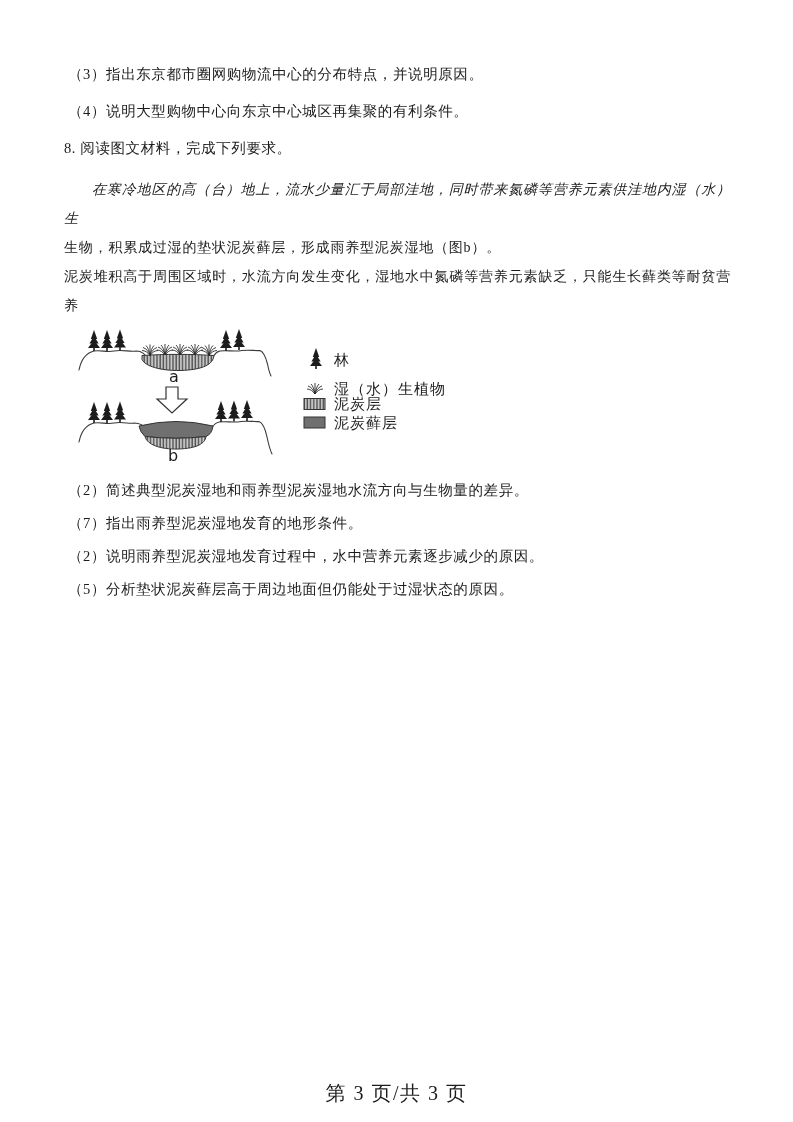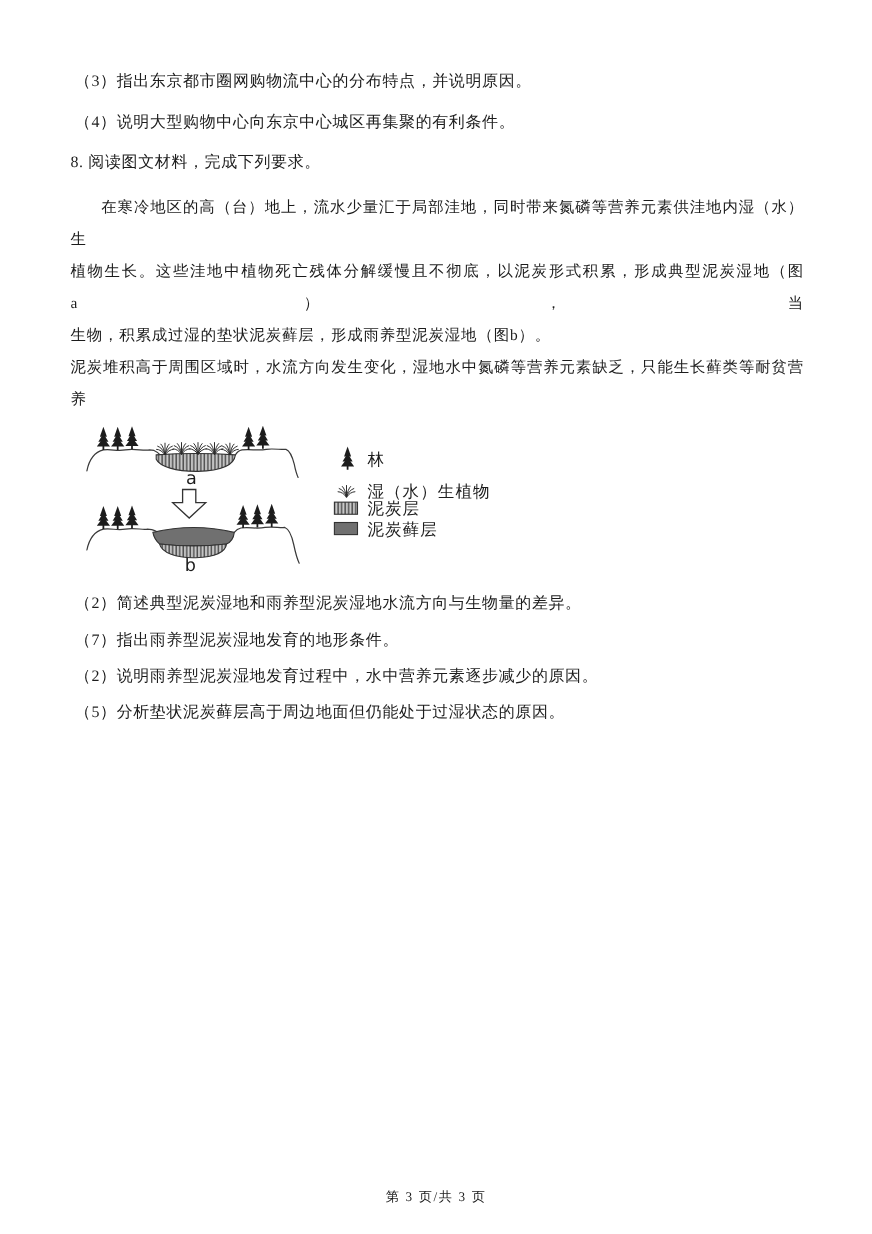--- a/index.html
+++ b/index.html
@@ -27,27 +27,27 @@
     white-space:nowrap;
   }
   .material{margin-top:8px;}
   .pline{
     font-size:14px;
     line-height:29px;
     letter-spacing:0.8px;
     text-align:justify;
   }
   .pline.j{text-align-last:justify;}
-  .pline.indent{text-indent:2em;}
+  .pline.indent{text-indent:2em;font-style:italic;}
   .figure-wrap{margin:4px 0 10px 12px;}
   .subq .qline{margin-bottom:13px;}
   .footer{
     position:absolute;left:0;right:0;top:1080px;
     text-align:center;
-    font-size:12px;
+    font-size:20px;
     letter-spacing:1.5px;
   }
   
   .terrain{fill:none;stroke:var(--terrain);stroke-width:1.1;stroke-linecap:round;}
   .peat{fill:url(#hatchPattern);stroke:#333;stroke-width:1;}
   .moss{fill:var(--moss);stroke:#333;stroke-width:1;}
   .treefill{fill:var(--ink);}
   .treeline{stroke:var(--ink);stroke-width:1.6;}
   .tuft{stroke:#2a2a2a;stroke-width:0.9;fill:none;}
   .arrow{fill:#ffffff;stroke:#333;stroke-width:1.2;stroke-linejoin:miter;}
@@ -60,21 +60,20 @@
 
 <div class="page">
   <div class="content">
 
     <div class="qline">（3）指出东京都市圈网购物流中心的分布特点，并说明原因。</div>
     <div class="qline">（4）说明大型购物中心向东京中心城区再集聚的有利条件。</div>
     <div class="qline" style="margin-left:0;">8. 阅读图文材料，完成下列要求。</div>
 
     <div class="material">
       <div class="pline j indent">在寒冷地区的高（台）地上，流水少量汇于局部洼地，同时带来氮磷等营养元素供洼地内湿（水）生</div>
-      <div class="pline j">植物生长。这些洼地中植物死亡残体分解缓慢且不彻底，以泥炭形式积累，形成典型泥炭湿地（图a），当</div>
       <div class="pline">生物，积累成过湿的垫状泥炭藓层，形成雨养型泥炭湿地（图b）。</div>
       <div class="pline j">泥炭堆积高于周围区域时，水流方向发生变化，湿地水中氮磷等营养元素缺乏，只能生长藓类等耐贫营养</div>
     </div>
 
     <div class="figure-wrap">
       <svg width="400" height="142" viewBox="0 0 400 142">
         <defs>
           <pattern id="hatchPattern" width="3.2" height="6" patternUnits="userSpaceOnUse">
             <rect width="3.2" height="6" fill="var(--peat-bg)"></rect>
             <line x1="1" y1="0" x2="1" y2="6" stroke="var(--peat-stripe)" stroke-width="1.4"></line>

